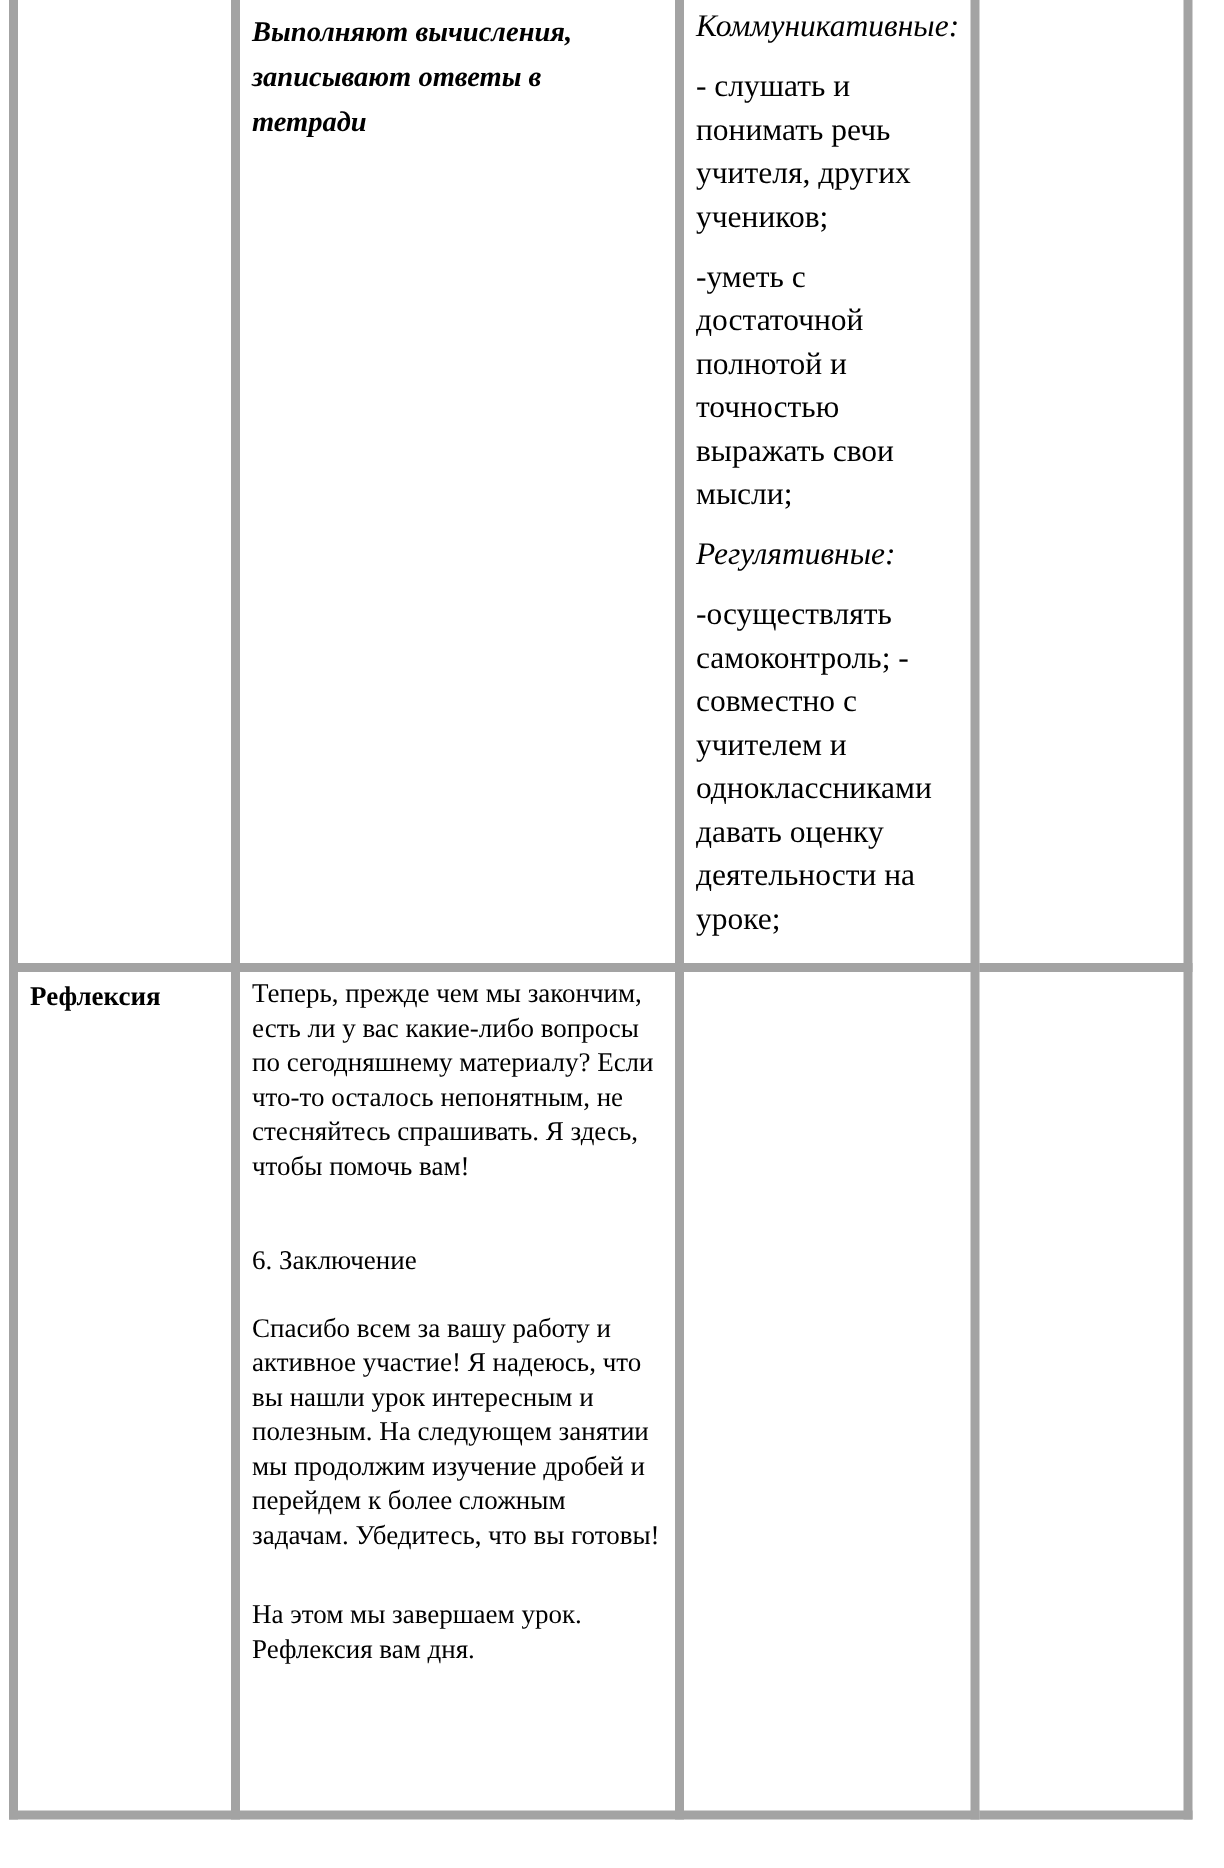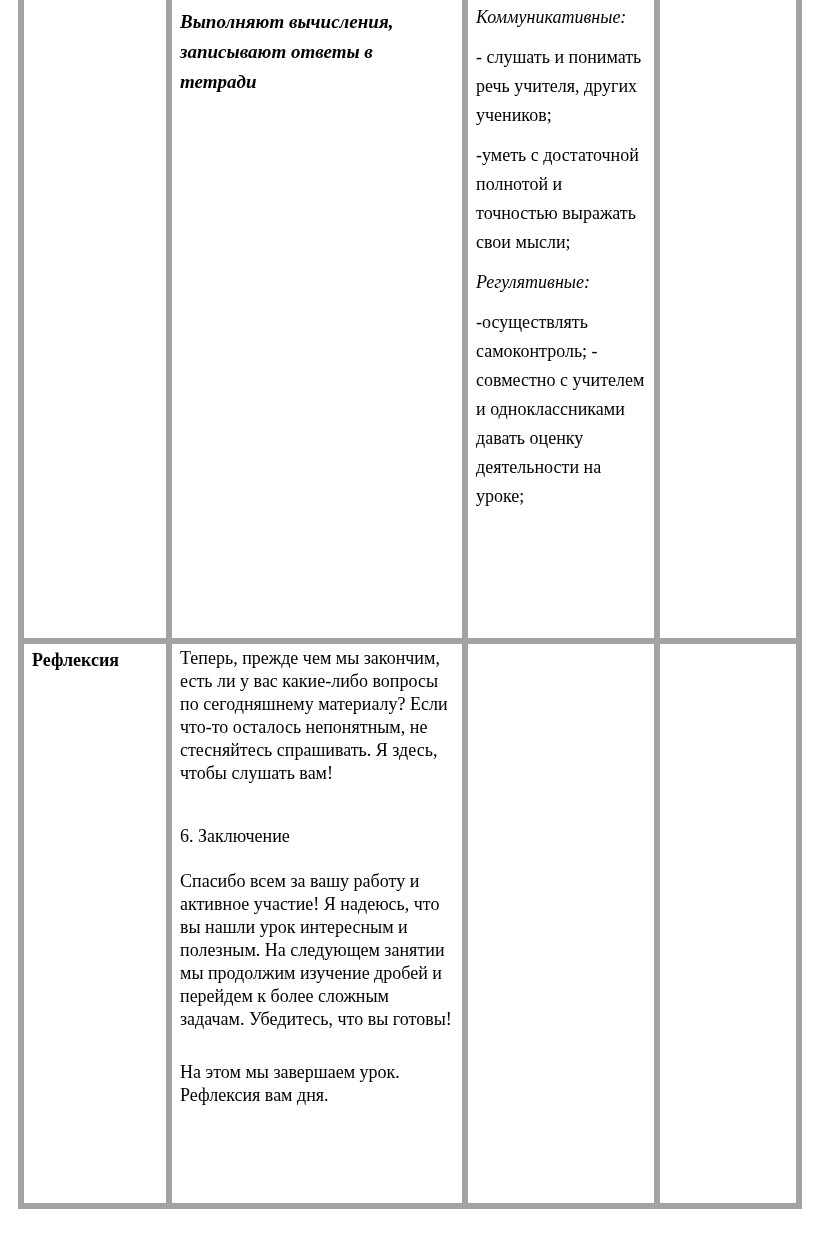--- a/index.html
+++ b/index.html
@@ -16,21 +16,21 @@
   .page {
     position: relative;
     width: 816px;
     height: 1245px;
     overflow: hidden;
     background: #ffffff;
   }
   table.doc-table {
     border-collapse: collapse;
     table-layout: fixed;
-    margin-left: 18px;
+    margin-left: 6px;
     margin-top: 0;
   }
   table.doc-table td {
     border: 6px solid #a3a3a3;
     vertical-align: top;
     padding: 3px 8px 4px 8px;
     overflow: hidden;
   }
   
   table.doc-table tr.row-continuation td { border-top: none; }
@@ -46,21 +46,21 @@
   
   .student-activity p {
     margin: 4px 0 0 0;
     font-size: 19px;
     line-height: 30px;
     font-weight: bold;
     font-style: italic;
   }
   .uud-cell p {
     margin: 0 0 11px 0;
-    font-size: 18px;
+    font-size: 21px;
     line-height: 29px;
   }
   .uud-cell p.uud-heading {
     font-style: italic;
   }
   .uud-cell { padding-top: 7px; }
 
   
   .stage-cell p {
     margin: 2px 0 0 0;
@@ -100,21 +100,21 @@
         <p>-осуществлять самоконтроль; - совместно с учителем и одноклассниками давать оценку деятельности на уроке;</p>
       </td>
       <td class="col-notes"></td>
     </tr>
 
     <tr class="row-reflection">
       <td class="col-stage stage-cell">
         <p>Рефлексия</p>
       </td>
       <td class="col-teacher teacher-speech">
-        <p class="gap-large">Теперь, прежде чем мы закончим, есть ли у вас какие-либо вопросы по сегодняшнему материалу? Если что-то осталось непонятным, не стесняйтесь спрашивать. Я здесь, чтобы слушать вам!</p>
+        <p class="gap-large">Теперь, прежде чем мы закончим, есть ли у вас какие-либо вопросы по сегодняшнему материалу? Если что-то осталось непонятным, не стесняйтесь спрашивать. Я здесь, чтобы помочь вам!</p>
         <p class="heading">6. Заключение</p>
         <p class="gap-med">Спасибо всем за вашу работу и активное участие! Я надеюсь, что вы нашли урок интересным и полезным. На следующем занятии мы продолжим изучение дробей и перейдем к более сложным задачам. Убедитесь, что вы готовы!</p>
         <p>На этом мы завершаем урок. Рефлексия вам дня.</p>
       </td>
       <td class="col-uud"></td>
       <td class="col-notes"></td>
     </tr>
   </tbody>
     </table>
 </div>

